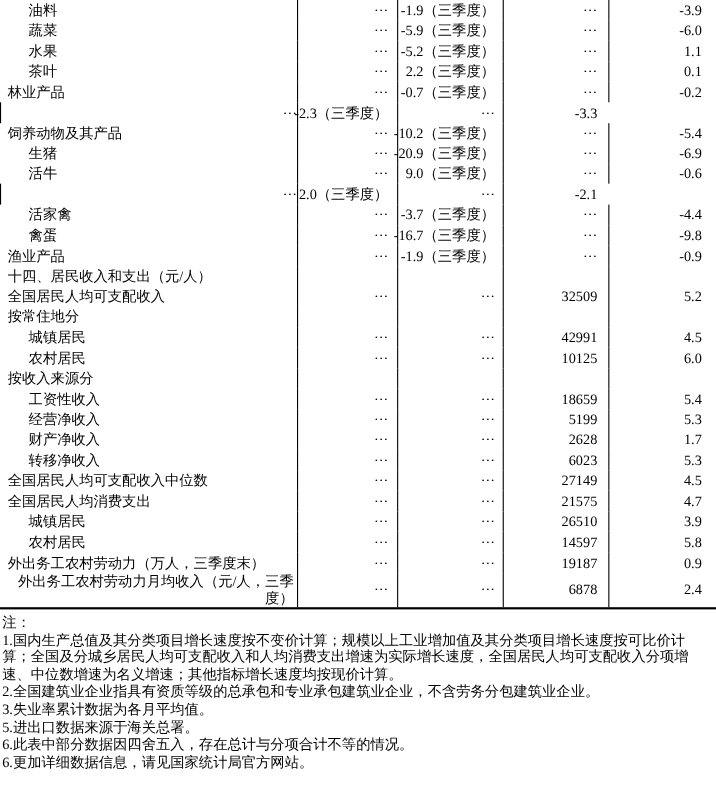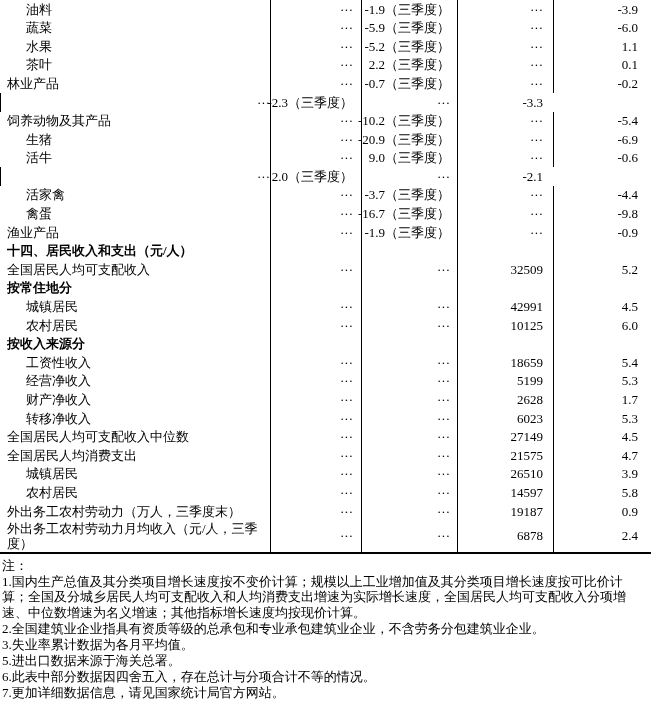--- a/index.html
+++ b/index.html
@@ -10,23 +10,23 @@
   .table{border-bottom:2.5px solid #000;}
   .row{
     display:grid;
     grid-template-columns:270px 91px 96px 96px 98px;
     min-height:18.6px;
   }
   .cell{
     display:flex;align-items:center;
     font-size:13px;line-height:15.5px;
   }
-  .cell.label{padding-left:7px;padding-right:3px;text-align:left;}
+  .cell.label{padding-left:7px;padding-right:3px;text-align:right;}
   .cell.label.indent{padding-left:26px;}
-  .cell.label.bold{font-weight:bold;}
+  .cell.label.bold{font-weight:normal;}
   .cell.num{
     justify-content:flex-end;white-space:nowrap;
     border-left:1px solid #000;overflow:visible;
   }
   .row .cell:nth-child(2){padding-right:8px;}
   .row .cell:nth-child(3){padding-right:7px;}
   .row .cell:nth-child(4){padding-right:10px;}
   .row .cell:nth-child(5){padding-right:13px;}
   .notes{
     padding:4px 3px 0 2px;
@@ -476,15 +476,15 @@
 </div>
 
 <div class="notes">
   <p>注：</p>
   <div>
       <p>1.国内生产总值及其分类项目增长速度按不变价计算；规模以上工业增加值及其分类项目增长速度按可比价计算；全国及分城乡居民人均可支配收入和人均消费支出增速为实际增长速度，全国居民人均可支配收入分项增速、中位数增速为名义增速；其他指标增长速度均按现价计算。</p>
       <p>2.全国建筑业企业指具有资质等级的总承包和专业承包建筑业企业，不含劳务分包建筑业企业。</p>
       <p>3.失业率累计数据为各月平均值。</p>
       <p>5.进出口数据来源于海关总署。</p>
       <p>6.此表中部分数据因四舍五入，存在总计与分项合计不等的情况。</p>
-      <p>7.更加详细数据信息，请见国家统计局官方网站。</p>
+      <p>6.更加详细数据信息，请见国家统计局官方网站。</p>
     </div>
 </div>
 
 </body></html>

